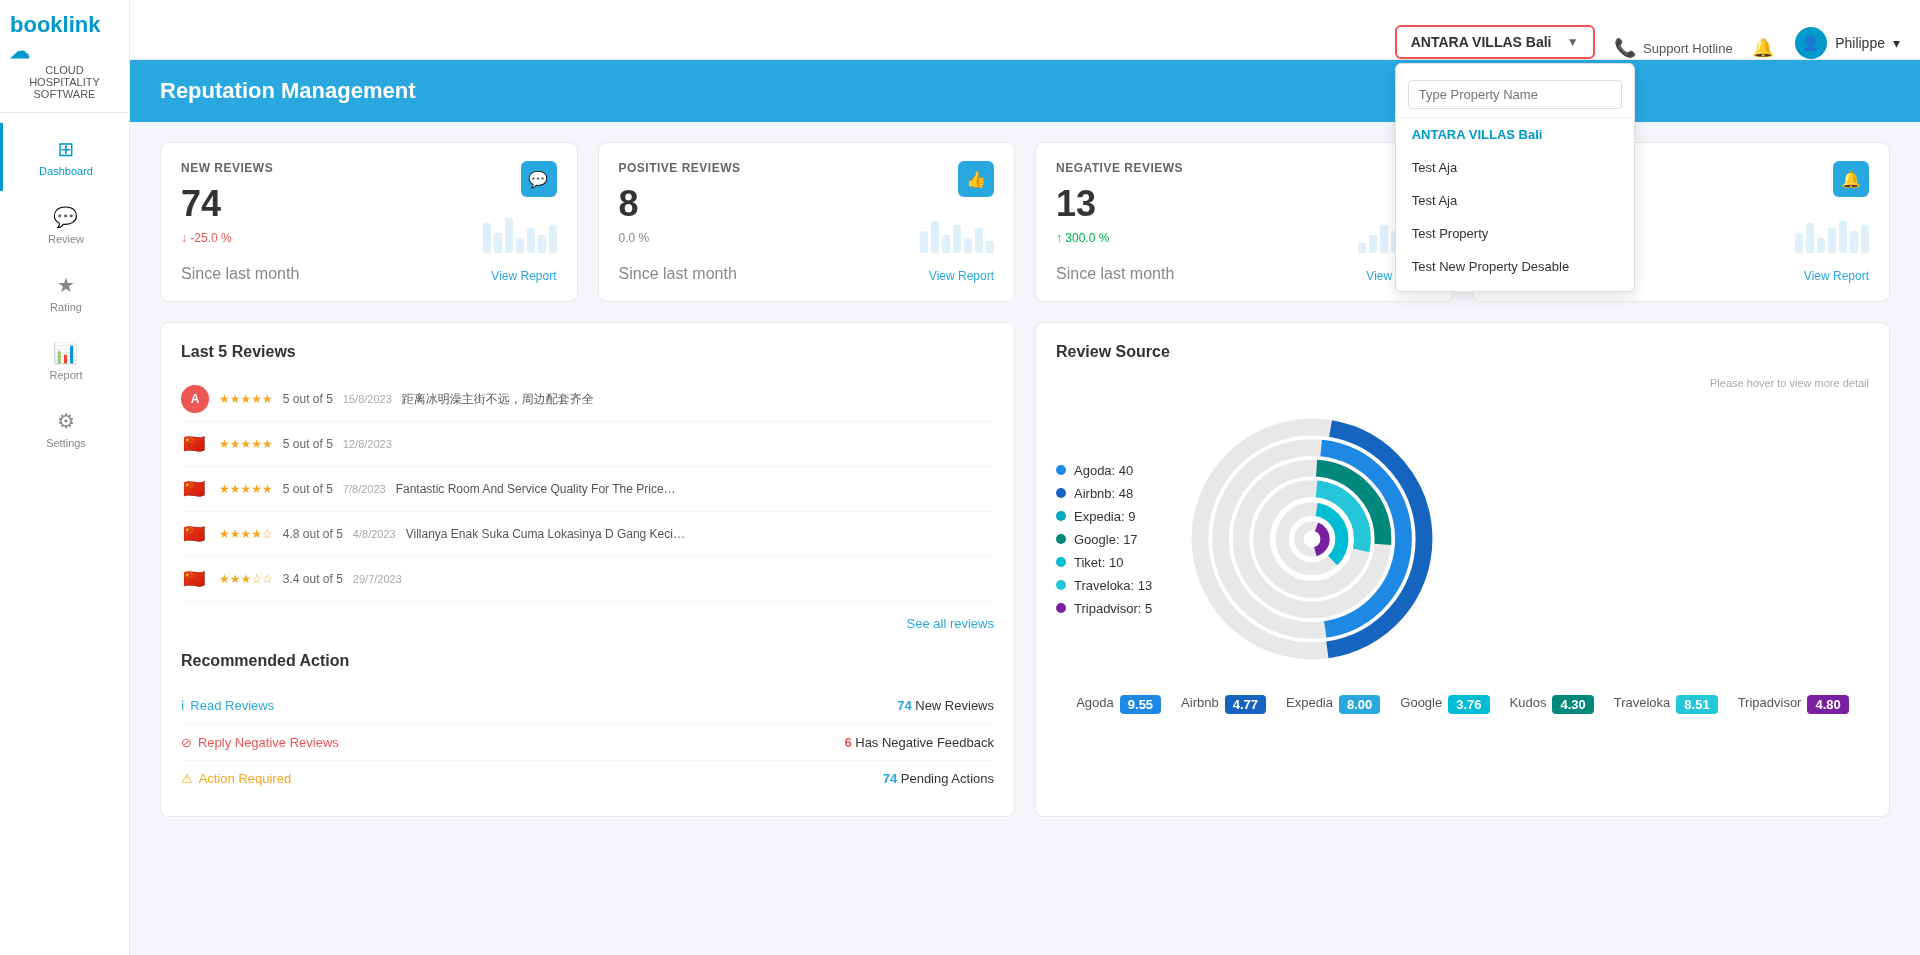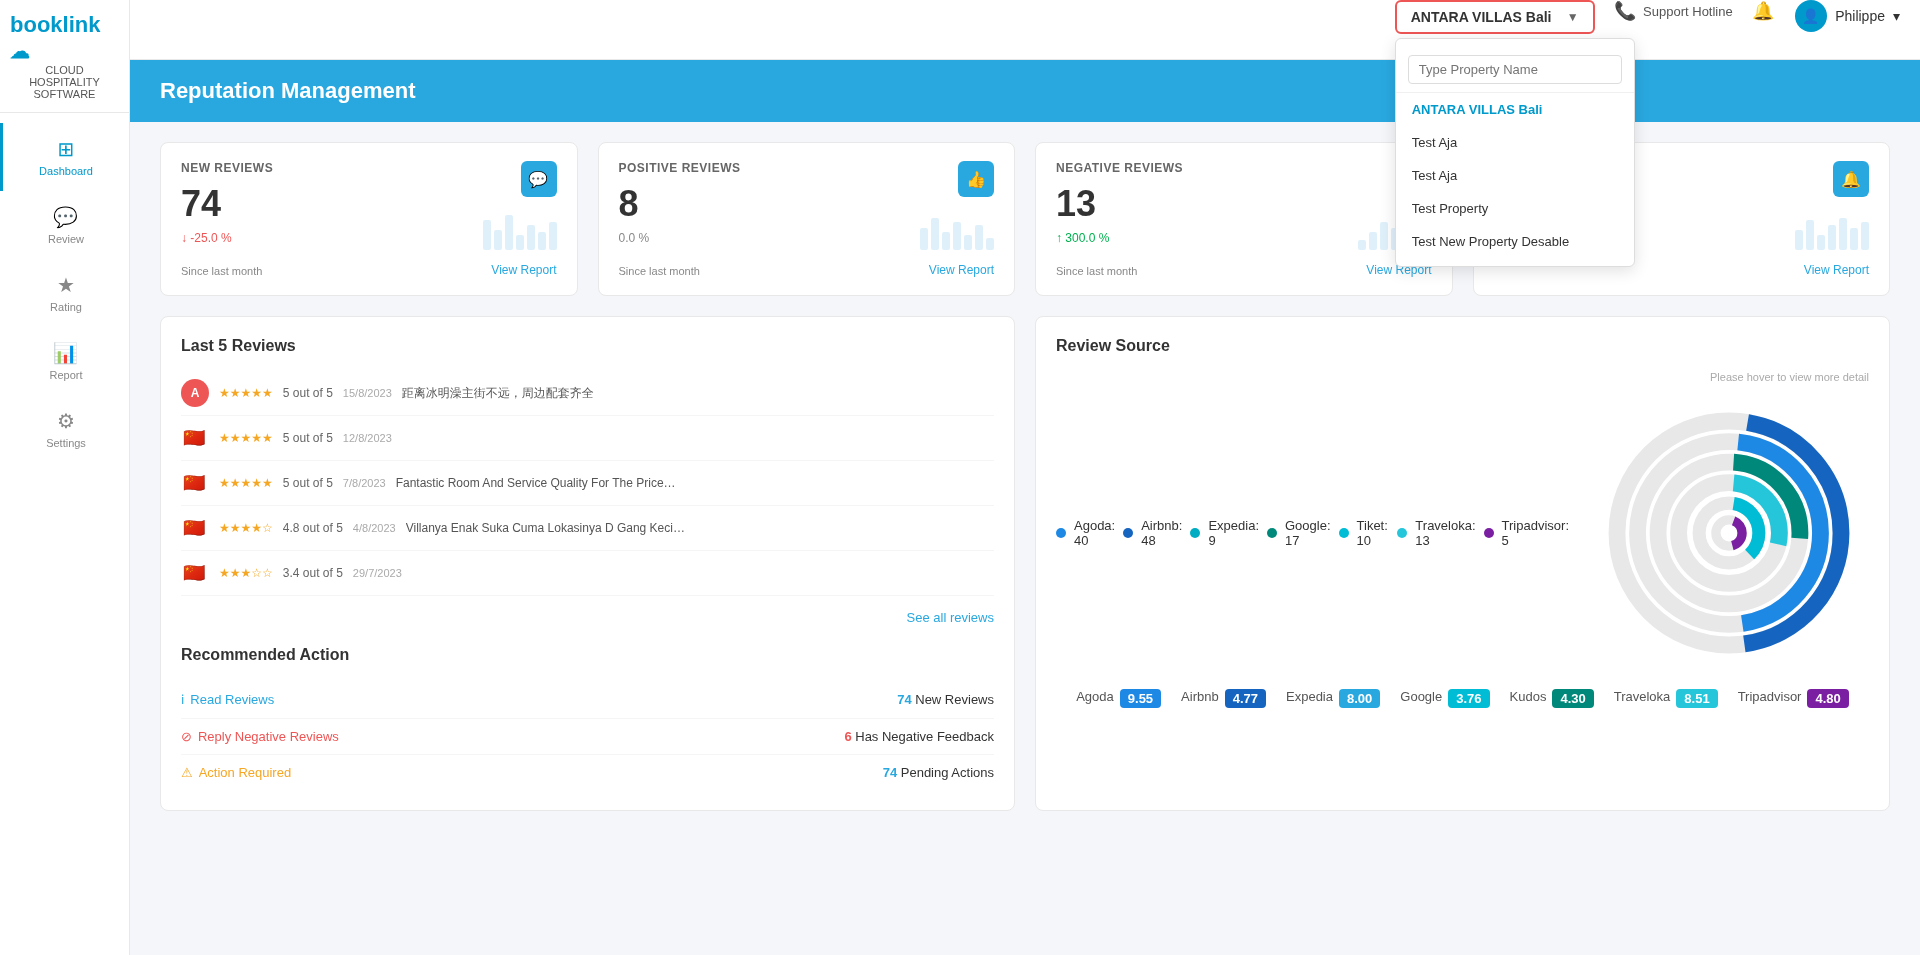--- a/index.html
+++ b/index.html
@@ -53,21 +53,21 @@
 
     
     .main-area { flex: 1; display: flex; flex-direction: column; overflow: hidden; }
 
     
     .top-header {
       background: #fff;
       border-bottom: 1px solid #e8e8e8;
       height: 60px;
       display: flex;
-      align-items: flex-start;
+      align-items: flex-end;
       justify-content: flex-end;
       padding: 0 20px;
       gap: 20px;
       position: relative;
       z-index: 100;
     }
 
     
     .property-selector {
       position: relative;
@@ -184,21 +184,21 @@
       justify-content: space-between;
       min-height: 110px;
     }
     .stat-card-left {}
     .stat-label { font-size: 12px; font-weight: 600; color: #666; margin-bottom: 8px; text-transform: uppercase; letter-spacing: 0.5px; }
     .stat-value { font-size: 36px; font-weight: 700; color: #333; margin-bottom: 6px; }
     .stat-change { font-size: 12px; }
     .stat-change.negative { color: #e55; }
     .stat-change.positive { color: #00b050; }
     .stat-change.neutral { color: #888; }
-    .stat-since { font-size: 11px; color: #888; margin-top: 20px; }
+    .stat-since { font-size: 16px; color: #888; margin-top: 20px; }
     .stat-icon-area {
       display: flex;
       flex-direction: column;
       align-items: flex-end;
       justify-content: space-between;
       height: 100%;
       gap: 10px;
     }
     .stat-icon-btn {
       background: #29a8e0;
@@ -279,21 +279,21 @@
     .review-source-section {
       background: #fff;
       border-radius: 8px;
       border: 1px solid #e8e8e8;
       padding: 20px;
       flex: 1;
     }
     .chart-hint { font-size: 11px; color: #aaa; text-align: right; margin-bottom: 10px; }
 
     .legend-chart-area { display: flex; align-items: center; gap: 20px; }
-    .legend { display: flex; flex-direction: row; gap: 8px; }
+    .legend { display: flex; flex-direction: column; gap: 8px; }
     .legend-item { display: flex; align-items: center; gap: 8px; font-size: 13px; }
     .legend-dot { width: 10px; height: 10px; border-radius: 50%; flex-shrink: 0; }
 
     
     .donut-container { position: relative; width: 280px; height: 280px; flex-shrink: 0; }
     .donut-container svg { width: 100%; height: 100%; }
 
     
     .scores-row {
       display: flex;

